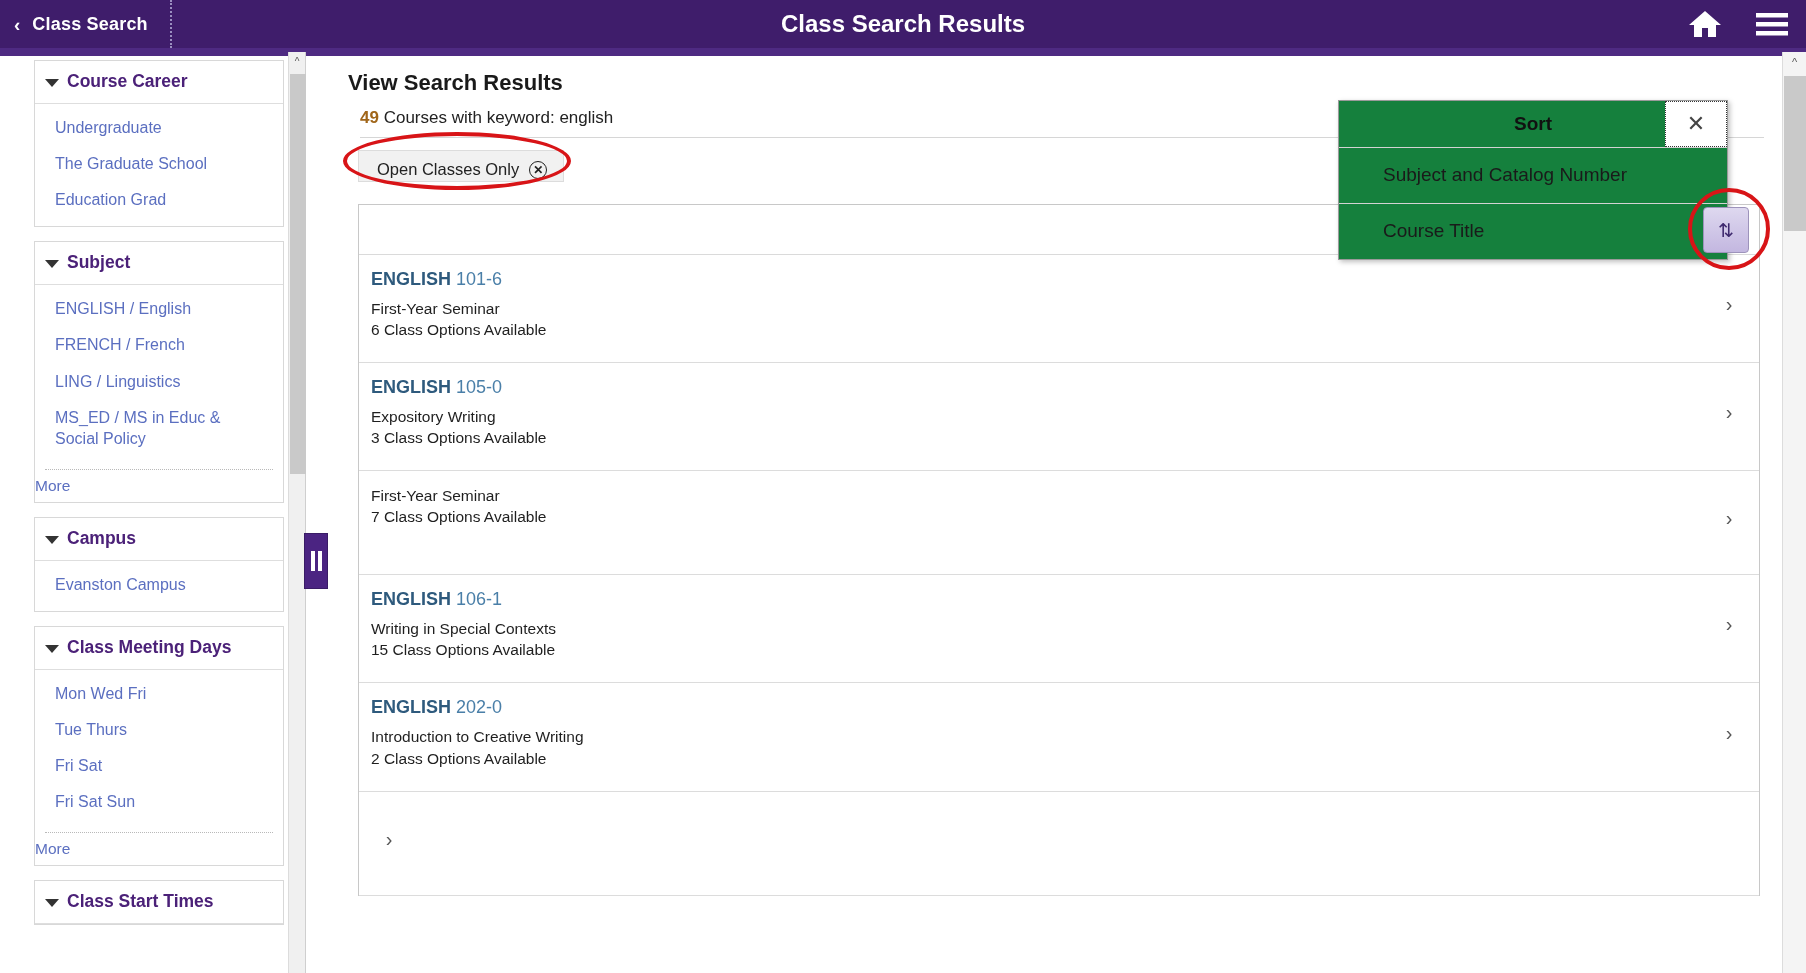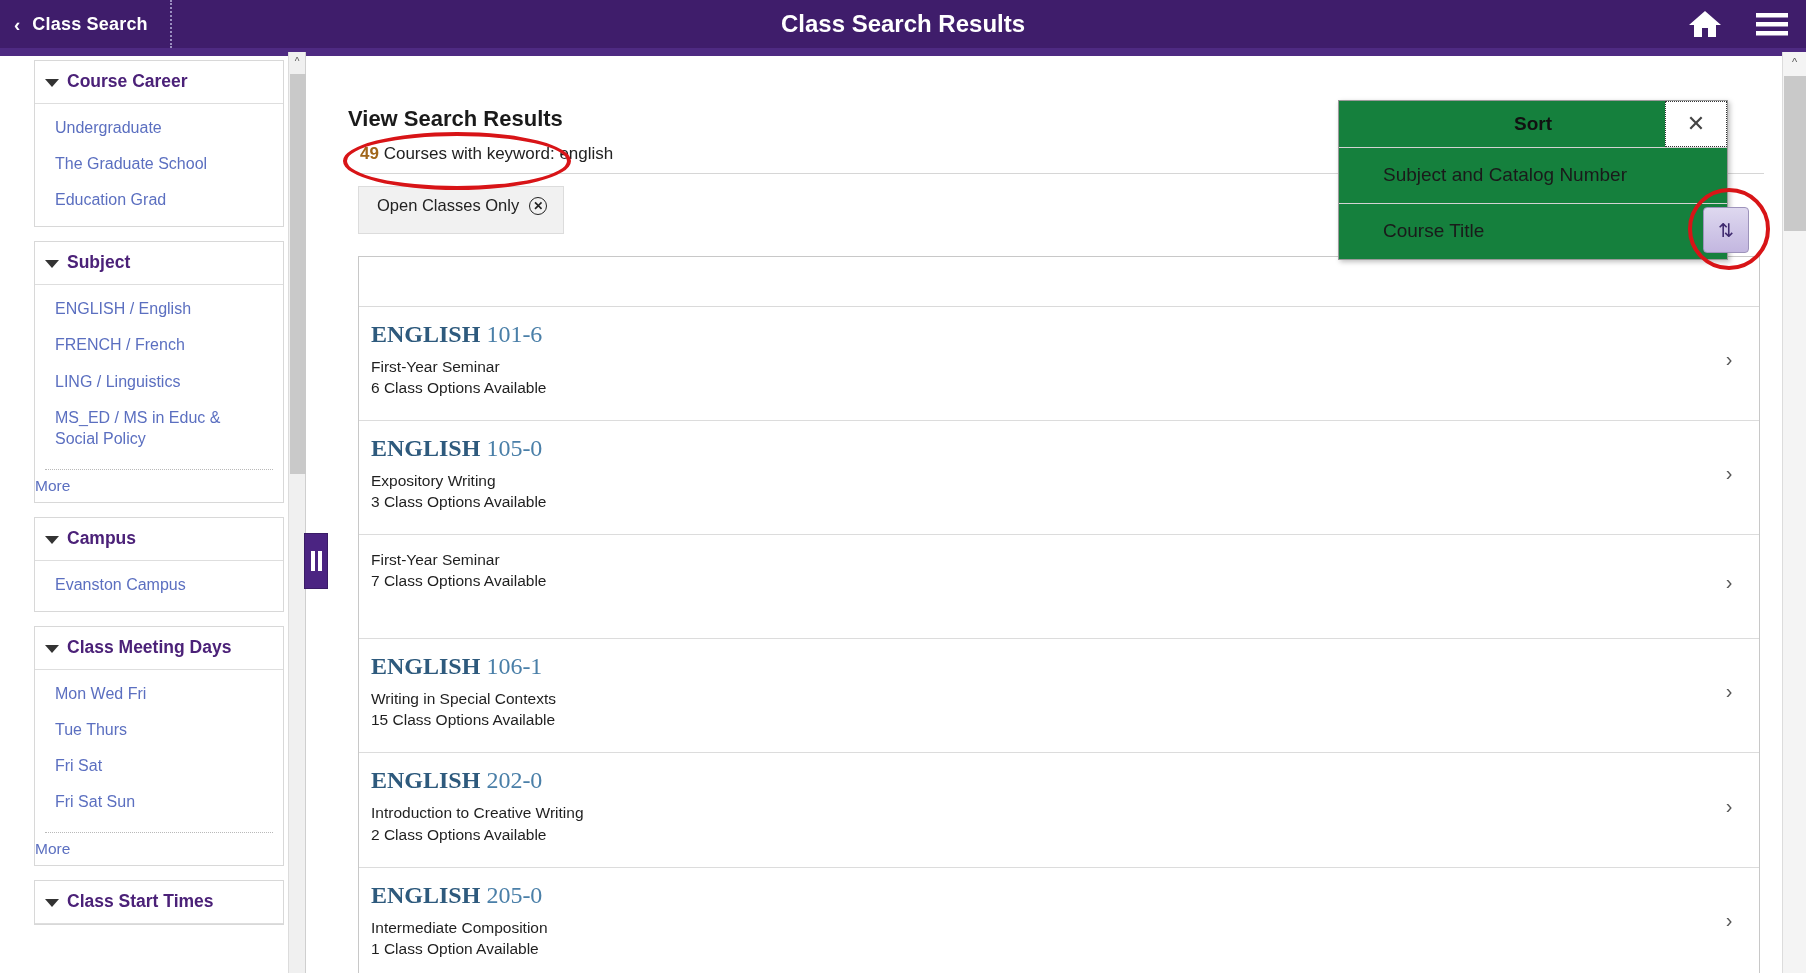--- a/index.html
+++ b/index.html
@@ -133,39 +133,38 @@
   
   .main {
     position: absolute; top: 56px; left: 330px;
     width: 1452px; height: 917px;
     background: #ffffff;
     overflow: hidden;
   }
   .page-title {
     font-size: 22px; font-weight: bold; color: #1a1a1a;
     padding: 14px 0 0 18px;
-    margin-top: 36px;
   }
   .result-count-row {
     padding: 12px 0 0 30px;
     font-size: 17px; color: #222;
   }
   .result-count {
     color: #a0661a; font-weight: bold;
   }
   .count-rule {
     margin: 9px 18px 0 30px;
     border-bottom: 1px solid #d6d6d6;
   }
   .filter-chip-row { padding: 12px 0 0 28px; }
   .filter-chip {
     display: inline-flex; align-items: center; gap: 10px;
     background: #f1f1f1;
     border: 1px solid #dcdcdc;
-    padding: 9px 16px 18px 18px;
+    padding: 9px 16px 2px 18px;
     font-size: 16.5px; color: #222;
     cursor: pointer;
   }
   .chip-x {
     display: inline-flex; align-items: center; justify-content: center;
     width: 18px; height: 18px;
     border: 1.6px solid #222; border-radius: 50%;
     font-size: 12px; line-height: 1; font-weight: bold;
   }
 
@@ -182,21 +181,21 @@
   .course-row {
     display: flex; align-items: flex-start;
     border-bottom: 1px solid #dcdcdc;
     padding: 14px 0 22px 0;
     min-height: 104px;
     cursor: pointer;
     position: relative;
   }
   .course-info { flex: 1; padding-left: 12px; }
   .course-code {
-    font-size: 24px; margin-bottom: 8px; font-family: Liberation Serif, serif;
+    font-size: 18px; margin-bottom: 8px;
   }
   .course-code .subj {
     font-weight: bold; color: #2e5a7d;
   }
   .course-code .num {
     color: #4a7fa8;
   }
   .course-title, .course-options {
     font-size: 15.5px; color: #1f1f1f; line-height: 1.36;
   }
@@ -452,28 +451,20 @@
           <span class="subj">ENGLISH</span>
           <span class="num">202-0</span>
         </div>
         <div class="course-title">Introduction to Creative Writing</div>
         <div class="course-options">2 Class Options Available</div>
       </div>
       <div class="row-chevron">›</div>
     </div>
 
     <div class="course-row">
-      <div class="course-info">
-        <div class="course-code">
-          <span class="subj">ENGLISH</span>
-          <span class="num">205-0</span>
-        </div>
-        <div class="course-title">Intermediate Composition</div>
-        <div class="course-options">1 Class Option Available</div>
-      </div>
       <div class="row-chevron">›</div>
     </div>
 
   </div>
 </div>
 
 <div class="main-scroll">
   <div class="main-scroll-up">^</div>
   <div class="main-scroll-thumb"></div>
 </div>

